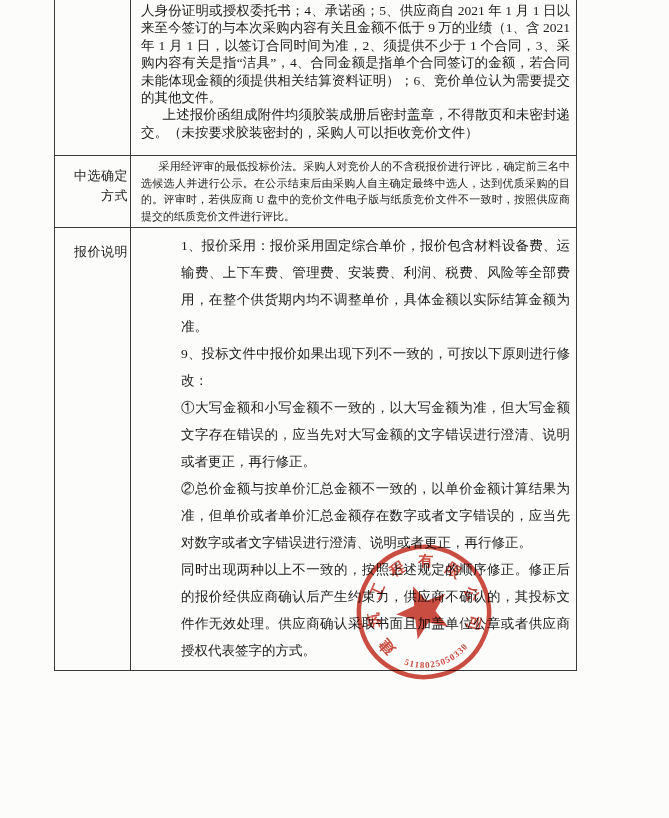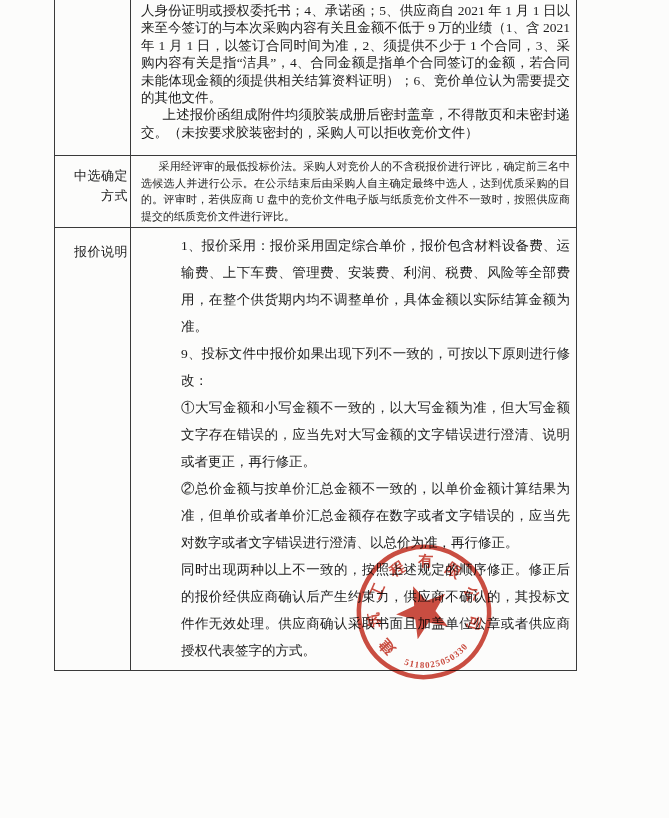--- a/index.html
+++ b/index.html
@@ -88,21 +88,21 @@
         <p class="p-indent">采用经评审的最低投标价法。采购人对竞价人的不含税报价进行评比，确定前三名中选候选人并进行公示。在公示结束后由采购人自主确定最终中选人，达到优质采购的目的。评审时，若供应商 U 盘中的竞价文件电子版与纸质竞价文件不一致时，按照供应商提交的纸质竞价文件进行评比。</p>
       </div>
     </div>
 
     <div class="row row-quote">
       <div class="cell label-cell">报价说明</div>
       <div class="cell content-cell">
         <p>1、报价采用：报价采用固定综合单价，报价包含材料设备费、运输费、上下车费、管理费、安装费、利润、税费、风险等全部费用，在整个供货期内均不调整单价，具体金额以实际结算金额为准。</p>
         <p>9、投标文件中报价如果出现下列不一致的，可按以下原则进行修改：</p>
         <p>①大写金额和小写金额不一致的，以大写金额为准，但大写金额文字存在错误的，应当先对大写金额的文字错误进行澄清、说明或者更正，再行修正。</p>
-        <p>②总价金额与按单价汇总金额不一致的，以单价金额计算结果为准，但单价或者单价汇总金额存在数字或者文字错误的，应当先对数字或者文字错误进行澄清、以总价为准，再行修正。</p>
+        <p>②总价金额与按单价汇总金额不一致的，以单价金额计算结果为准，但单价或者单价汇总金额存在数字或者文字错误的，应当先对数字或者文字错误进行澄清、说明或者更正，再行修正。</p>
         <p>同时出现两种以上不一致的，按照上述规定的顺序修正。修正后的报价经供应商确认后产生约束力，供应商不确认的，其投标文件作无效处理。供应商确认采取书面且加盖单位公章或者供应商授权代表签字的方式。</p>
 
       </div>
     </div>
 
   </div>
 
   <div class="stamp">
     <svg width="150" height="150" viewBox="0 0 150 150">
       <g transform="rotate(-15 75 75)">

